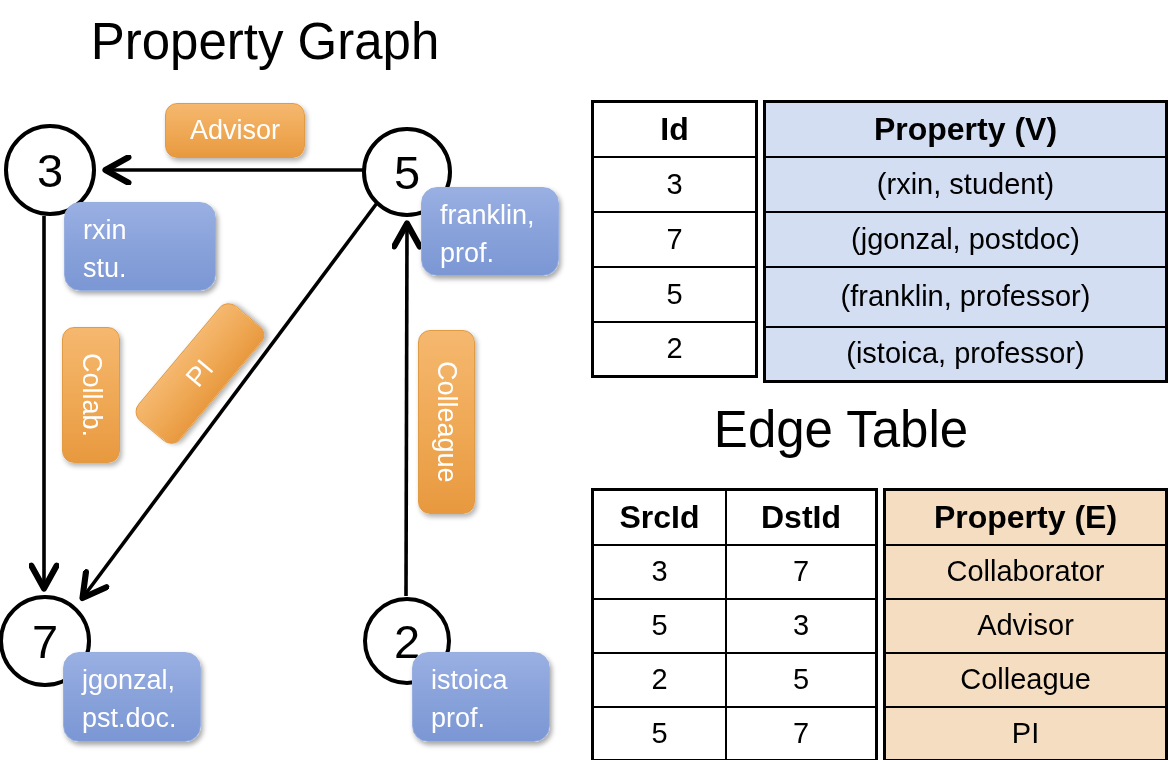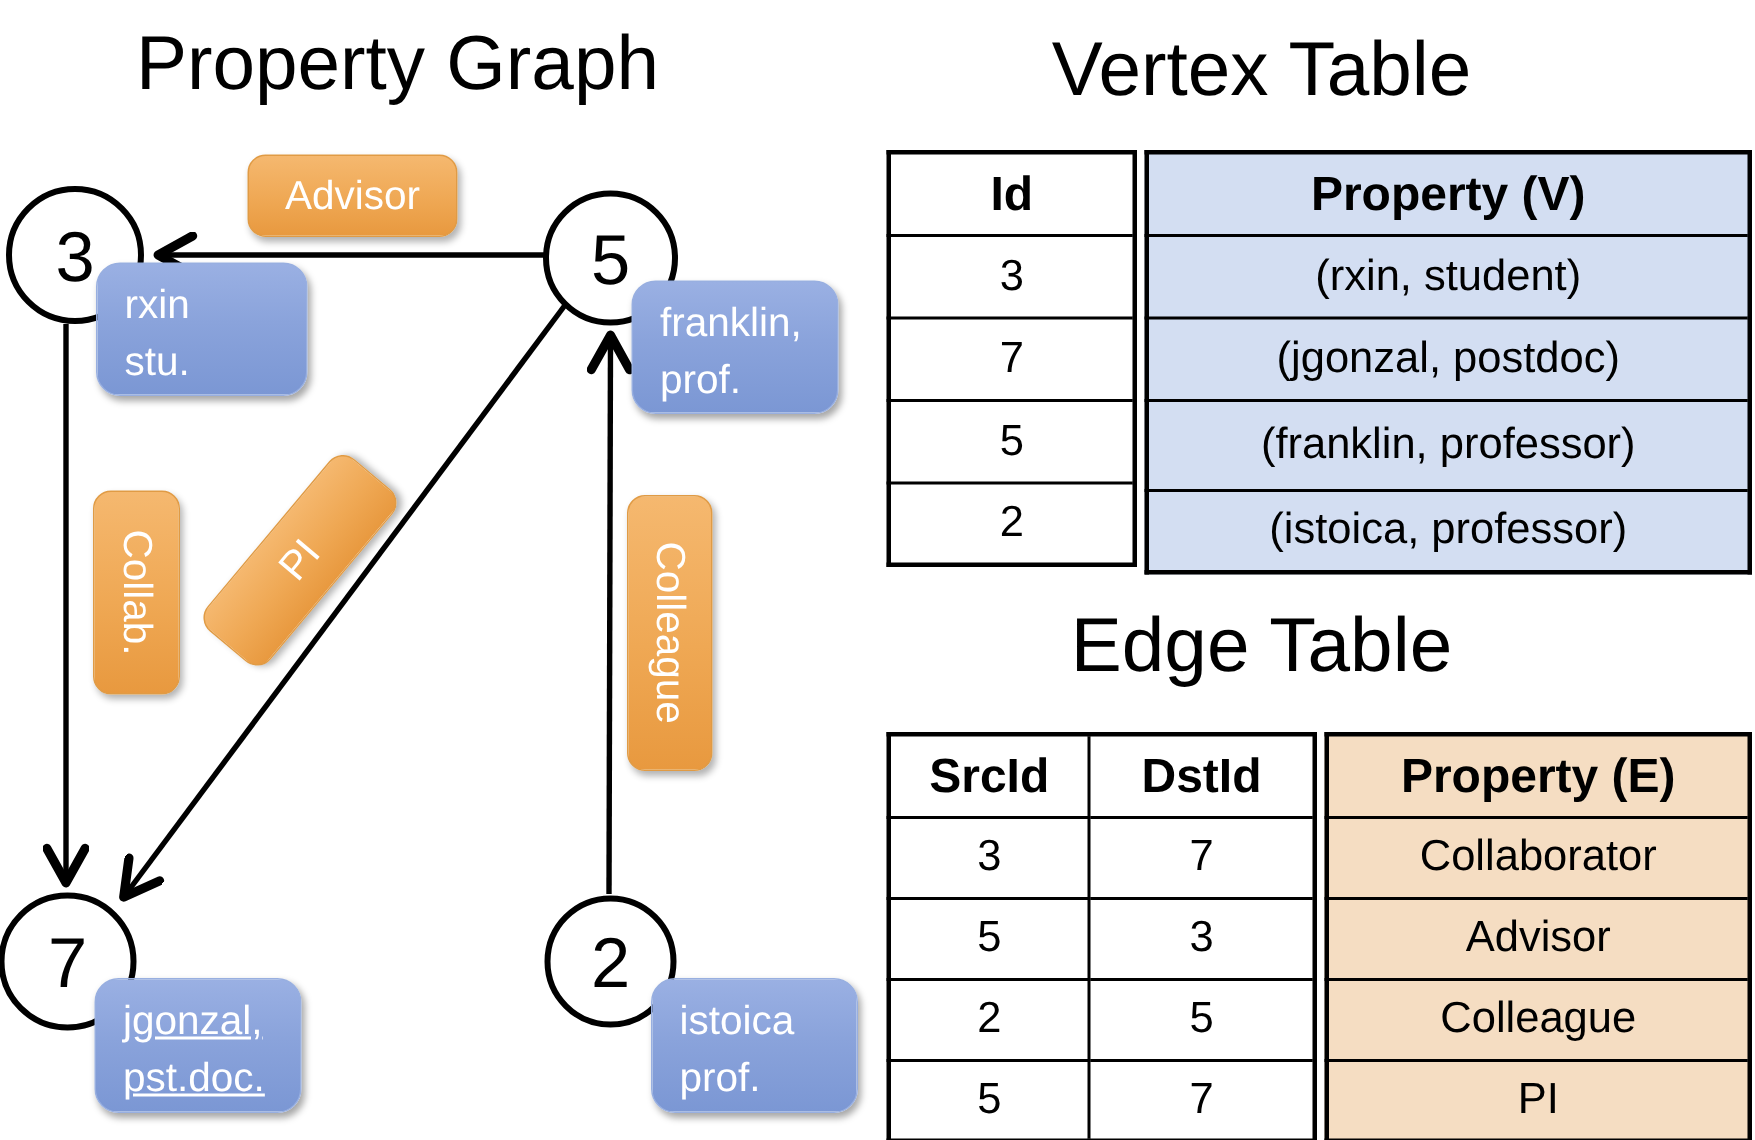--- a/index.html
+++ b/index.html
@@ -67,43 +67,42 @@
   <div class="vertex-circle" style="left:362px;top:127px;width:90px;height:90px;">
     <span>5</span>
   </div>
   <div class="vertex-circle" style="left:-1px;top:595px;width:92px;height:92px;">
     <span>7</span>
   </div>
   <div class="vertex-circle" style="left:363px;top:597px;width:88px;height:88px;">
     <span>2</span>
   </div>
 
-  <div class="vprop" style="left:64px;top:175px;width:141px;height:89px;">
+  <div class="vprop" style="left:64px;top:202px;width:152px;height:89px;">
     <div>rxin</div>
     <div>stu.</div>
   </div>
   <div class="vprop" style="left:421px;top:187px;width:138px;height:89px;">
     <div>franklin,</div>
     <div>prof.</div>
   </div>
-  <div class="vprop" style="left:63px;top:652px;width:138px;height:90px;text-decoration:underline;">
+  <div class="vprop" style="left:63px;top:652px;width:138px;height:90px;">
     <div>jgonzal,</div>
     <div>pst.doc.</div>
   </div>
-  <div class="vprop" style="left:434px;top:652px;width:138px;height:90px;">
+  <div class="vprop" style="left:412px;top:652px;width:138px;height:90px;">
     <div>istoica</div>
     <div>prof.</div>
   </div>
 
   <div class="eprop" style="left:165px;top:103px;width:140px;height:55px;">Advisor</div>
   <div class="eprop vert" style="left:62px;top:327px;width:58px;height:136px;">Collab.</div>
   <div class="eprop" style="left:125px;top:346px;width:150px;height:55px;transform:rotate(-50deg);">PI</div>
   <div class="eprop vert" style="left:418px;top:330px;width:57px;height:184px;">Colleague</div>
 
-  <div class="title" style="left:591px;top:16px;width:500px;">Vertex Table</div>
 
   <table class="outer" style="left:591px;top:100px;width:167px;">
     <tbody>
         <tr style="height:55px;">
           <th>Id</th>
         </tr>
     <tr style="height:55px;">
           <td>3</td>
         </tr>
     <tr style="height:55px;">

